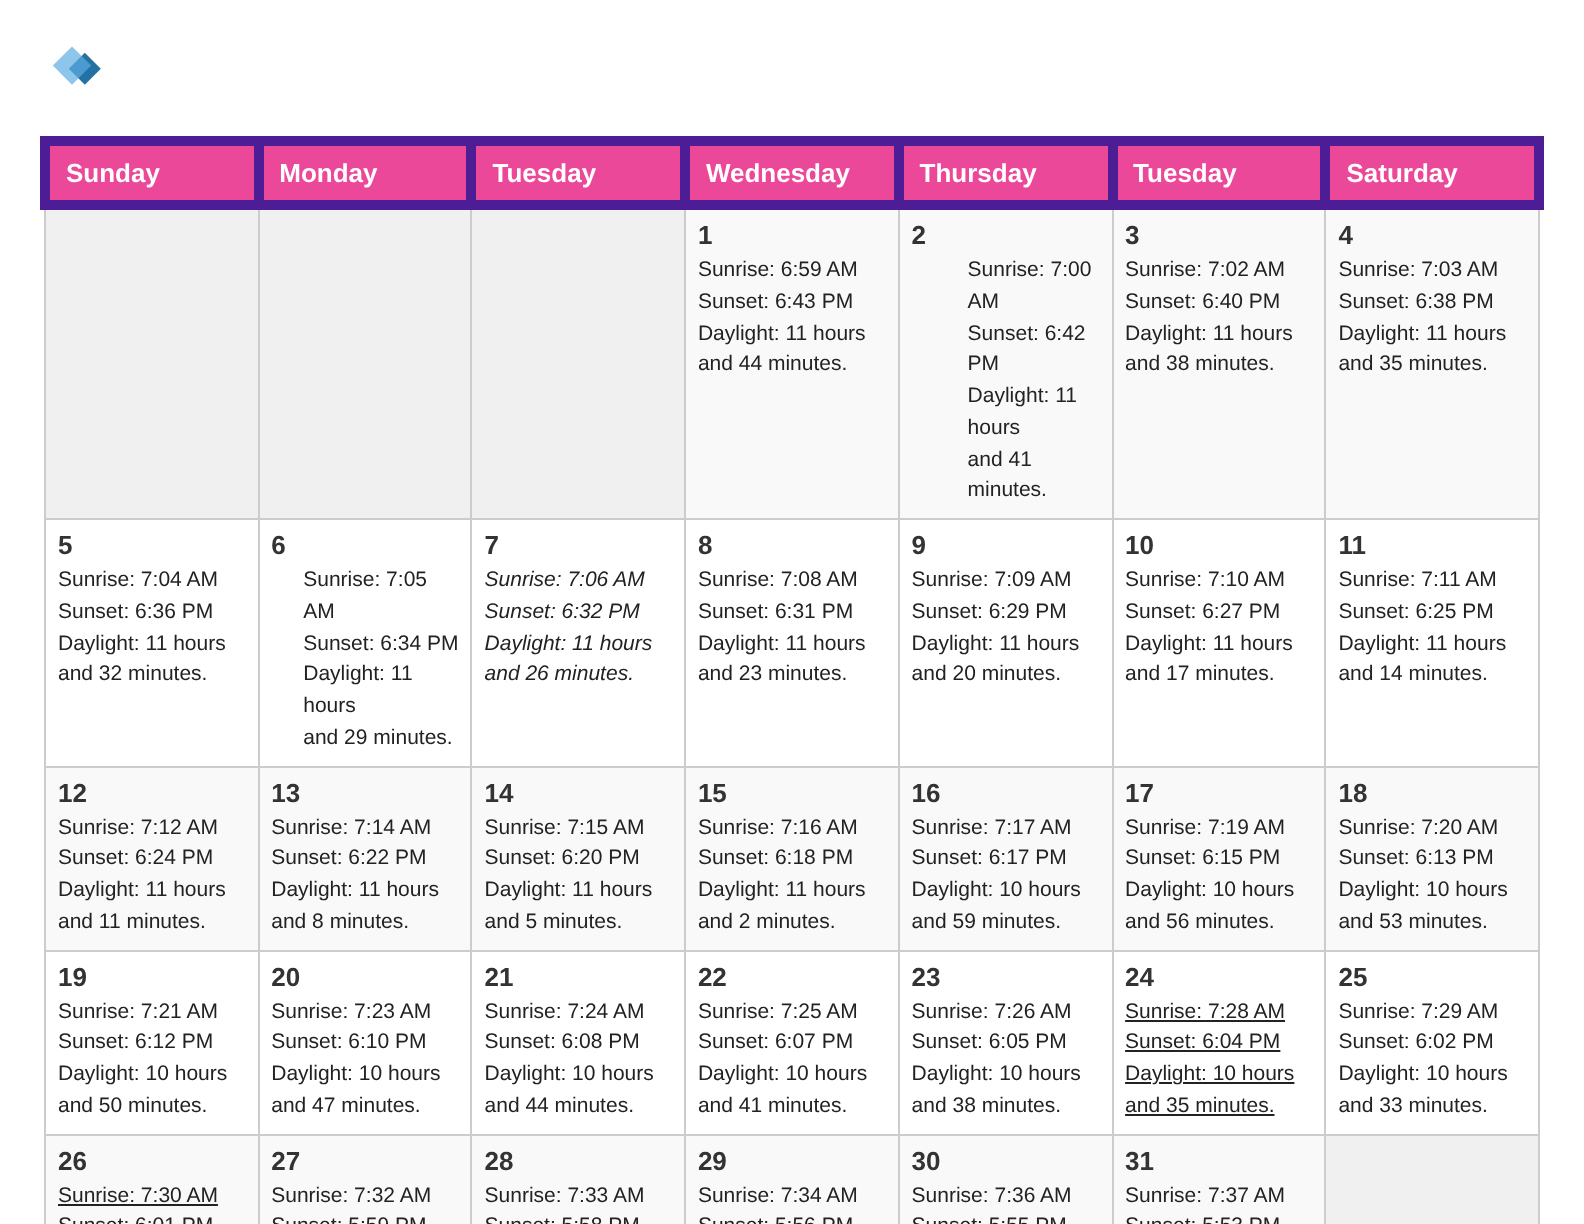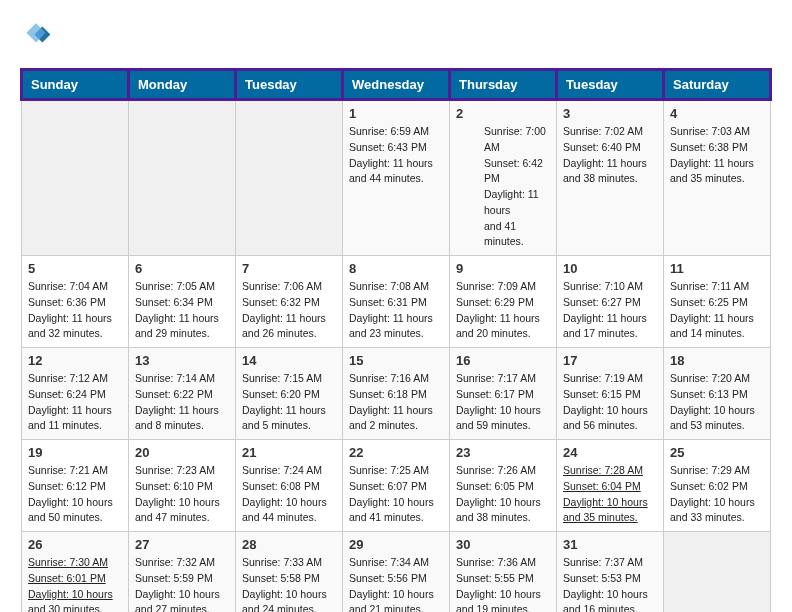--- a/index.html
+++ b/index.html
@@ -43,27 +43,27 @@
     .location {
       font-size: 16px;
       color: #555;
     }
     .calendar {
       width: 100%;
       border-collapse: collapse;
       border: 1px solid #ccc;
     }
     .calendar th {
-      background-color: #0369a1;
+      background-color: #ec4899;
       color: #fff;
       text-align: left;
       padding: 6px 8px;
       font-size: 13px;
       font-weight: bold;
-      border: 3px solid #4c1d95;
+      border: 5px solid #4c1d95;
     }
     .calendar td {
       vertical-align: top;
       border: 1px solid #ccc;
       padding: 5px 6px;
       width: 107px;
       min-height: 80px;
       font-size: 11px;
       color: #333;
       background: #fff;
@@ -158,28 +158,28 @@
       <tr>
         <td>
           <span class="day-num">5</span>
           <div class="day-info" style="white-space: pre-line;">Sunrise: 7:04 AM
 Sunset: 6:36 PM
 Daylight: 11 hours
 and 32 minutes.</div>
         </td>
         <td>
           <span class="day-num">6</span>
-          <div class="day-info" style="white-space: pre-line;">Sunrise: 7:05 AM
+          <div class="day-info" style="white-space: pre-line; margin-left: 16px;">Sunrise: 7:05 AM
 Sunset: 6:34 PM
 Daylight: 11 hours
 and 29 minutes.</div>
         </td>
         <td>
           <span class="day-num">7</span>
-          <div class="day-info" style="white-space: pre-line;">Sunrise: 7:06 AM
+          <div class="day-info" style="white-space: pre-line; font-style: italic;">Sunrise: 7:06 AM
 Sunset: 6:32 PM
 Daylight: 11 hours
 and 26 minutes.</div>
         </td>
         <td>
           <span class="day-num">8</span>
           <div class="day-info" style="white-space: pre-line;">Sunrise: 7:08 AM
 Sunset: 6:31 PM
 Daylight: 11 hours
 and 23 minutes.</div>

